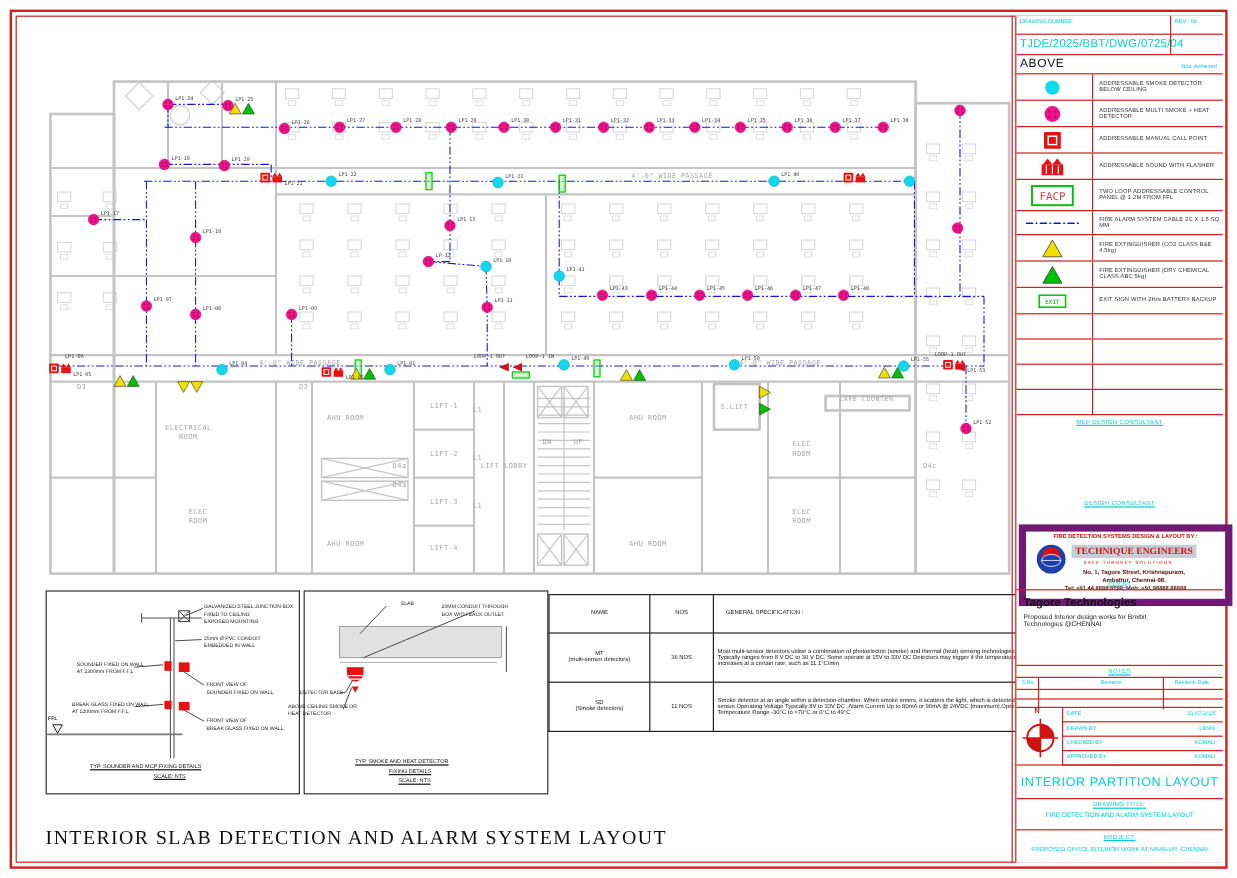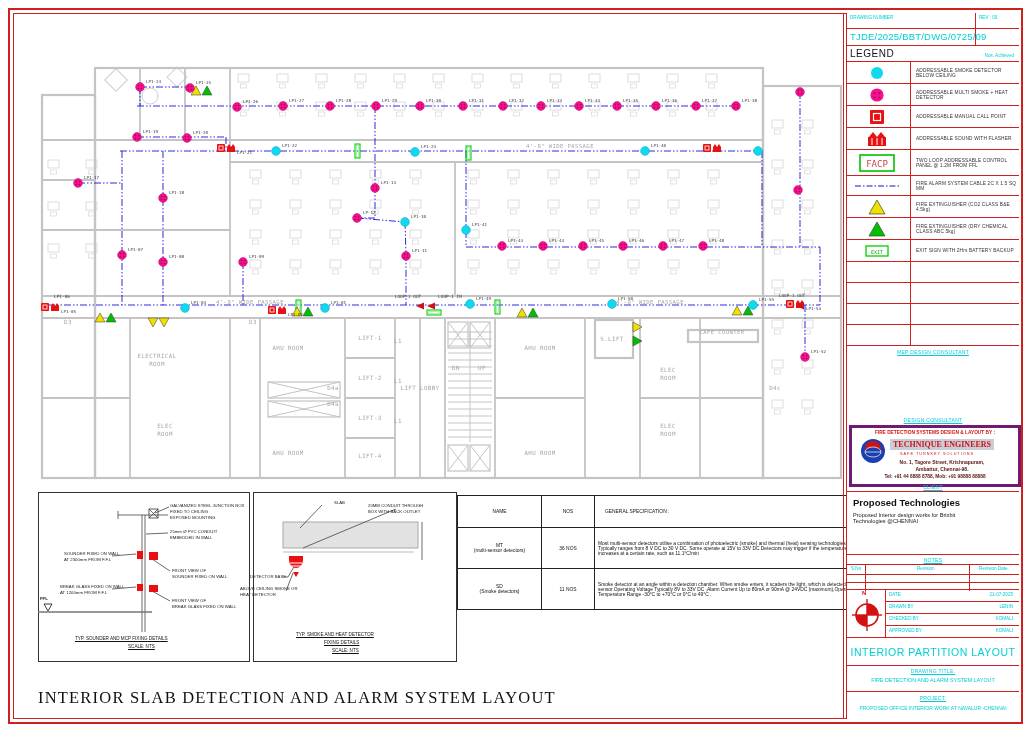--- a/index.html
+++ b/index.html
@@ -715,24 +715,24 @@
   <div class="abs" id="main-title" style="left:38px;top:688px">INTERIOR SLAB DETECTION AND ALARM SYSTEM   LAYOUT</div>
 
   <div id="rcol">
 
     <div class="rrow" style="top:0;height:16px">
       <div class="abs tiny cyan" style="left:3px;top:2px">DRAWING NUMBER</div>
       <div class="abs tiny cyan" style="left:132px;top:2px">REV : 00</div>
       <div class="abs" style="left:128px;top:0;height:33px;border-left:1px solid #cf2020"></div>
     </div>
     <div class="rrow" style="top:16px;height:17px">
-      <div class="abs cyan" style="left:3px;top:2px;font-size:9.5px;letter-spacing:.2px">TJDE/2025/BBT/DWG/0725/09</div>
+      <div class="abs cyan" style="left:3px;top:2px;font-size:9.5px;letter-spacing:.2px">TJDE/2025/BBT/DWG/0725/04</div>
     </div>
     <div class="rrow" style="top:33px;height:16px">
-      <div class="abs" style="left:3px;top:2px;font-size:10px;color:#111;letter-spacing:.5px">LEGEND</div>
+      <div class="abs" style="left:3px;top:2px;font-size:10px;color:#111;letter-spacing:.5px">ABOVE</div>
       <div class="abs tiny cyan" style="right:5px;top:7px">Nos. Achieved</div>
     </div>
 
     <div id="legend-rows">
         <div class="lrow" style="top: 49px; height: 22px;">
           <div class="lic">
             <svg width="60" height="20" viewBox="0 0 60 20">
               <circle cx="30" cy="10" r="6" fill="#10d8ee"></circle>
             </svg>
           </div>
@@ -827,38 +827,38 @@
         </div>
         <div class="lrow" style="top: 312px; height: 21px;">
           <div class="lic"></div>
           <div class="llab"></div>
         </div>
       </div>
 
     <div class="abs hdr-cyan" style="left:0;top:336px;width:172px">MEP DESIGN CONSULTANT</div>
 
     <div class="abs hdr-cyan" style="left:0;top:404px;width:172px">DESIGN CONSULTANT</div>
-    <div class="abs" style="left:2px;top:412px;width:166px;height:56px;border:3px solid #701a75">
+    <div class="abs" style="left:2px;top:424px;width:166px;height:56px;border:6px solid #701a75">
       <div class="abs redtx" style="left:0;top:2px;width:166px;text-align:center;font-size:4.8px;font-weight:bold">FIRE DETECTION SYSTEMS DESIGN &amp; LAYOUT BY :</div>
       <svg class="abs" style="left:8px;top:10px" width="26" height="26" viewBox="0 0 26 26">
         <circle cx="13" cy="13" r="12" fill="#1a3fae"></circle>
         <circle cx="13" cy="11" r="8" fill="#d21212"></circle>
         <ellipse cx="13" cy="14" rx="8" ry="5" fill="#1a3fae" stroke="#fff" stroke-width="0.7"></ellipse>
         <line x1="5" y1="14" x2="21" y2="14" stroke="#fff" stroke-width="0.7"></line>
       </svg>
       <div class="abs" style="left:38px;top:11px;font-size:8px;font-weight:bold;color:#d21212;background:#c8cdd8;padding:1px 3px;font-family:'Liberation Serif',serif">TECHNIQUE ENGINEERS</div>
       <div class="abs redtx" style="left:48px;top:24px;font-size:3.8px;letter-spacing:1px">SAFE TURNKEY SOLUTIONS</div>
       <div class="abs" style="left:30px;top:31px;width:120px;text-align:center;font-size:5px;font-weight:bold;color:#5a1010">No. 1, Tagore Street, Krishnapuram,</div>
       <div class="abs" style="left:30px;top:38px;width:120px;text-align:center;font-size:5px;font-weight:bold;color:#5a1010">Ambattur, Chennai-98.</div>
       <div class="abs" style="left:0;top:46px;width:166px;text-align:center;font-size:4.8px;font-weight:bold;color:#5a1010">Tel: +91 44 8888 8788, Mob: +91 98888 88888</div>
     </div>
 
     <div class="abs hdr-cyan" style="left:0;top:471px;width:172px">CLIENT</div>
     <div class="rrow" style="top:478px;height:64px;border-top:1px solid #cf2020">
-      <div class="abs" style="left:6px;top:5px;font-size:9.5px;font-weight:bold;color:#111">Proposed Technologies</div>
+      <div class="abs" style="left:6px;top:5px;font-size:9.5px;font-weight:bold;color:#111">Tagore Technologies</div>
       <div class="abs" style="left:6px;top:20px;font-size:5.6px;color:#222"><span>Proposed Interior design works for Brixbit</span><br><span>Technologies @CHENNAI</span></div>
     </div>
     <div class="abs hdr-cyan" style="left:0;top:544px;width:172px">NOTES</div>
     <div class="rrow" style="top:551px;height:26px;border-top:1px solid #cf2020">
       <div class="abs" style="left:0;top:0;width:172px;height:9px;border-bottom:1px solid #cf2020">
         <span class="abs tiny cyan" style="left:4px;top:1px">S.No</span>
         <span class="abs tiny cyan" style="left:70px;top:1px">Revision</span>
         <span class="abs tiny cyan" style="left:132px;top:1px">Revision Date</span>
       </div>
       <div class="abs" style="left:18px;top:0;height:26px;border-left:1px solid #cf2020"></div>

